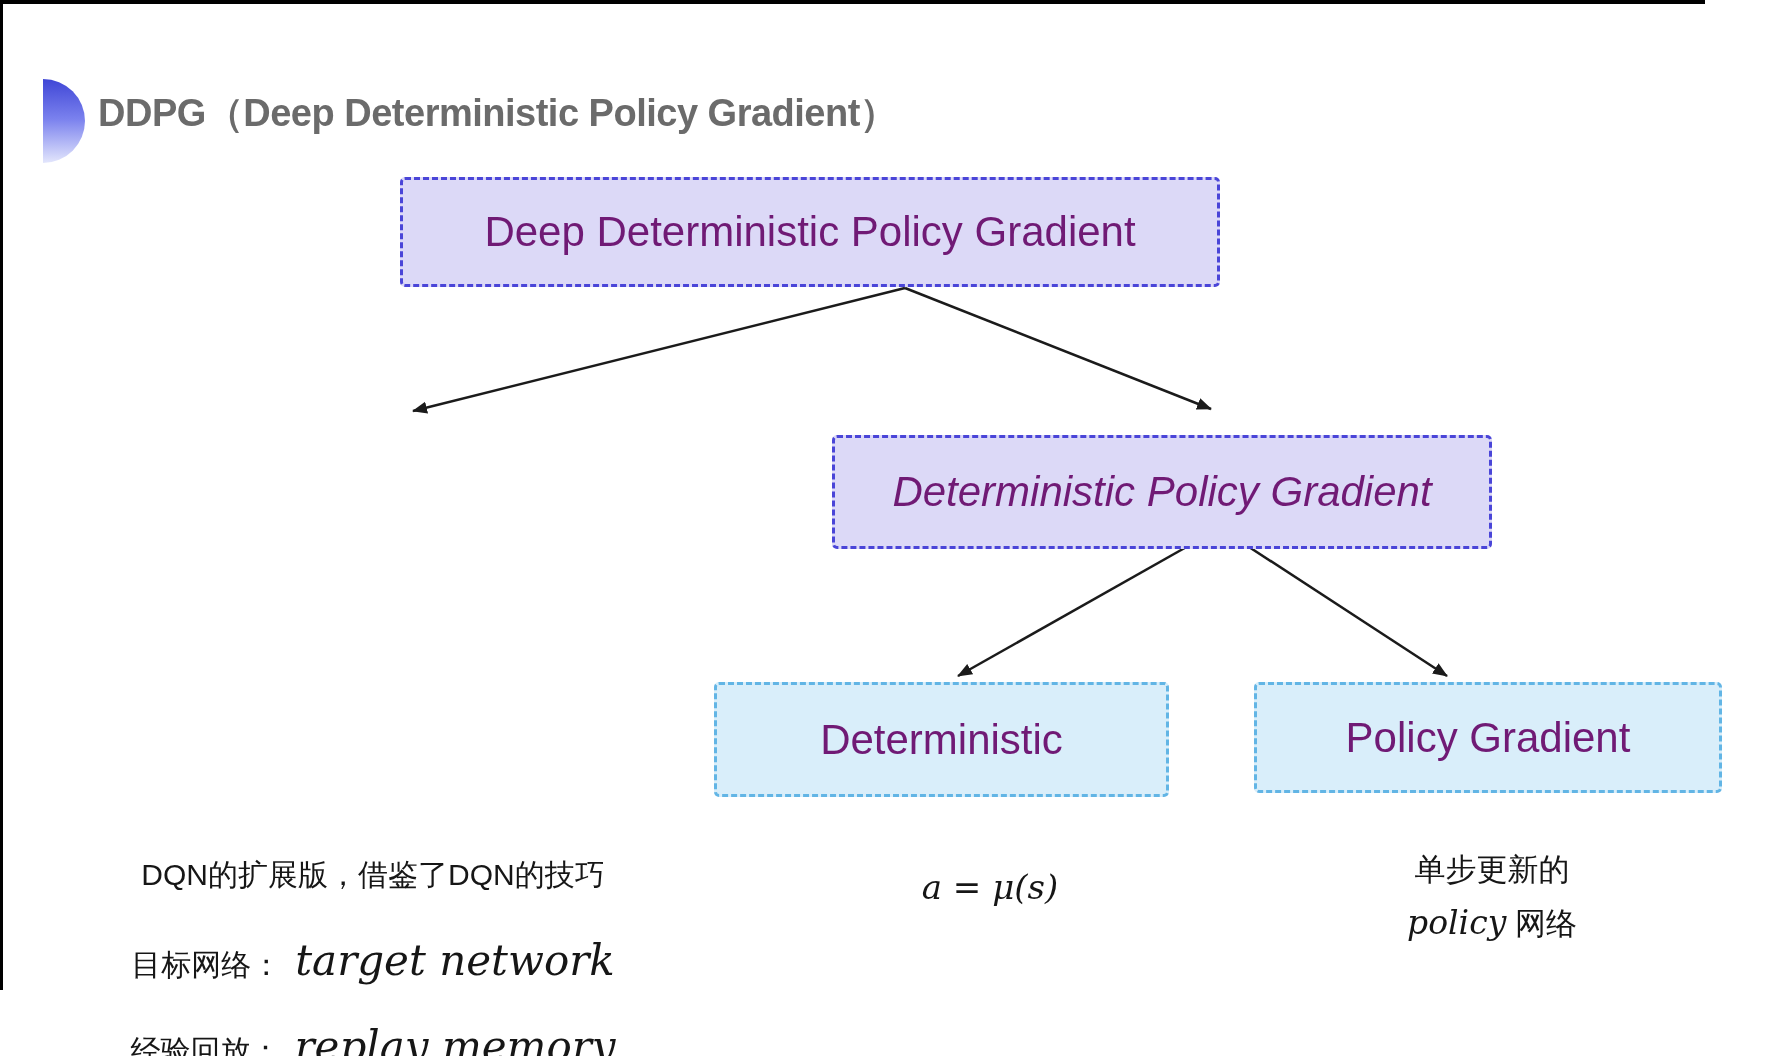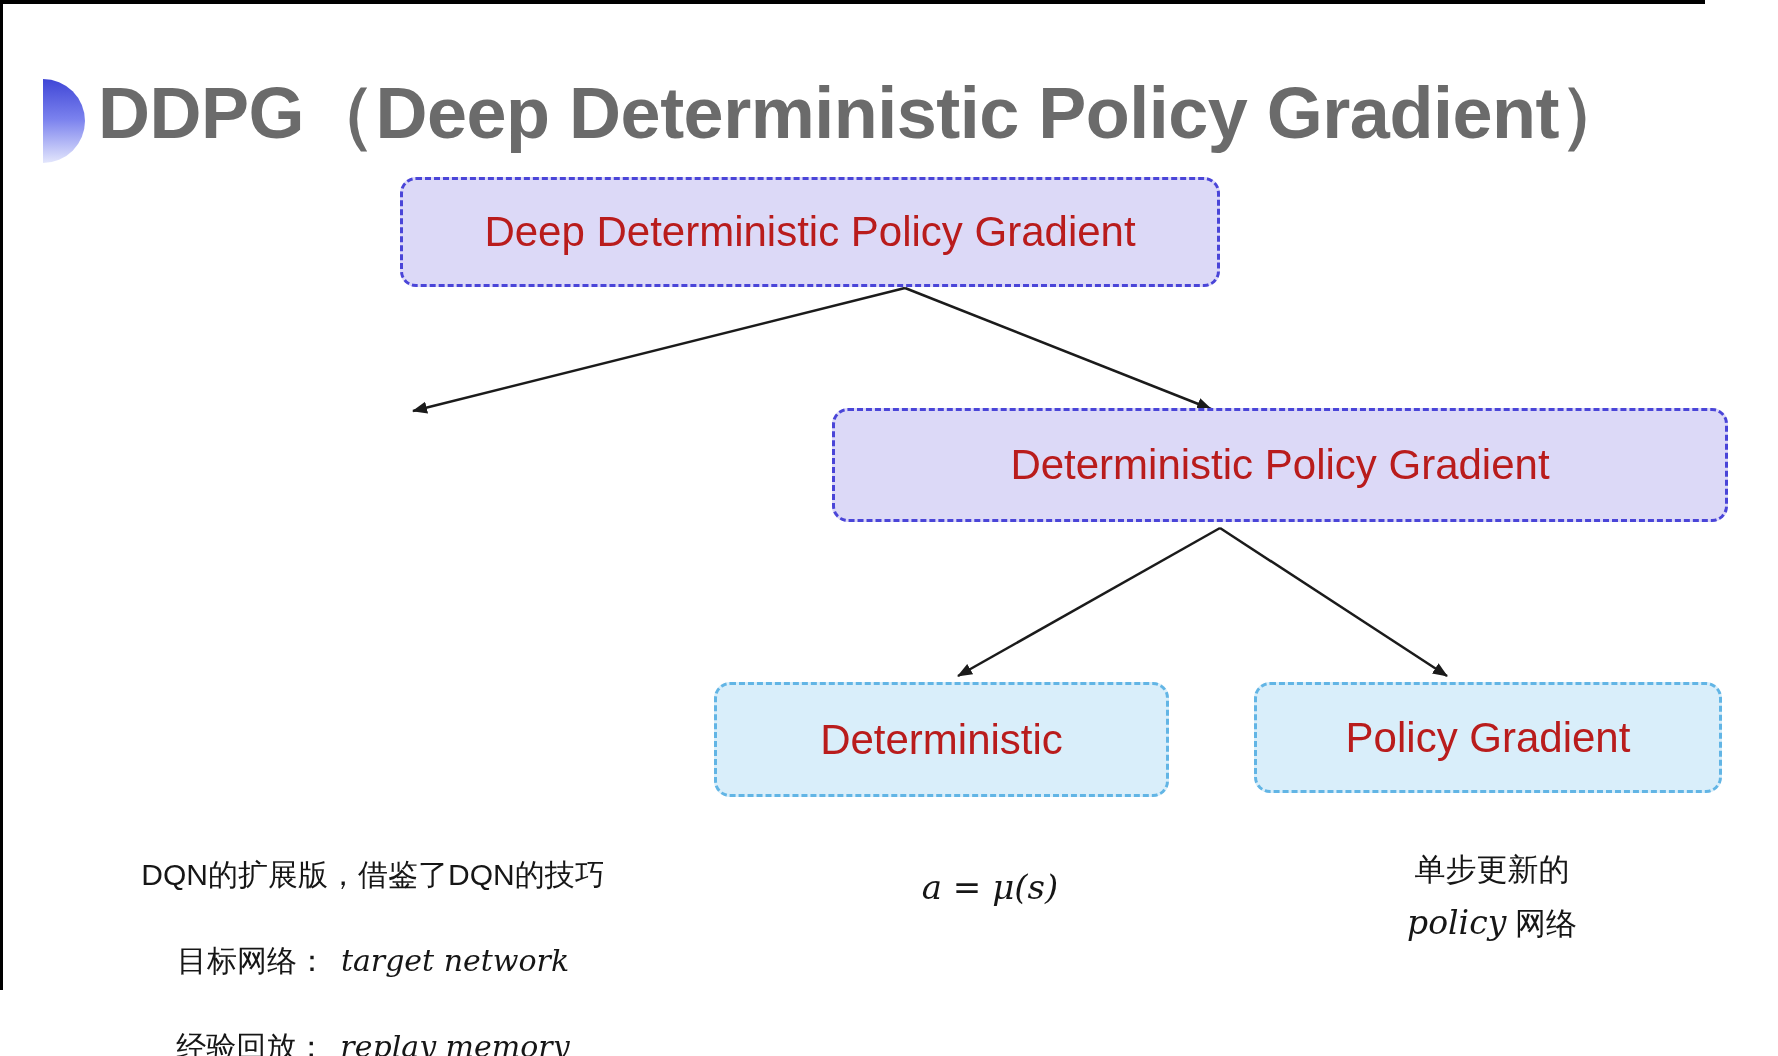--- a/index.html
+++ b/index.html
@@ -18,51 +18,51 @@
 
   
   .bullet {
     position: absolute; left: 43px; top: 79px; width: 42px; height: 84px;
     border-top-right-radius: 42px 42px;
     border-bottom-right-radius: 42px 42px;
     background: linear-gradient(180deg, #3f46d6 0%, #7b82ee 48%, #e3e6fc 100%);
   }
   .slide-title {
     position: absolute; left: 98px; top: 84px; margin: 0;
-    font-size: 72px; font-weight: 600; line-height: 58px;
+    font-size: 38px; font-weight: 600; line-height: 58px;
     color: #6b6b6b; white-space: nowrap; letter-spacing: -0.5px;
   }
 
   
   .node {
     position: absolute; box-sizing: border-box;
     display: flex; align-items: center; justify-content: center;
-    border-radius: 16px;
-    font-size: 42px; color: #b91c1c; white-space: nowrap;
+    border-radius: 5px;
+    font-size: 42px; color: #701a75; white-space: nowrap;
   }
   .lav  { background: #dcd9f7; border: 3px dashed #4a45d8; }
   .cyan { background: #d9eefa; border: 3px dashed #62b5e5; }
   .node-root { left: 400px; top: 177px; width: 820px; height: 110px; }
   .node-deep { left: 172px; top: 416px; width: 460px; height: 114px; }
-  .node-dpg  { left: 832px; top: 408px; width: 896px; height: 114px; }
+  .node-dpg  { left: 832px; top: 435px; width: 660px; height: 114px; font-style: italic; }
   .node-det  { left: 714px; top: 682px; width: 455px; height: 115px; }
   .node-pg   { left: 1254px; top: 682px; width: 468px; height: 111px; }
 
   
   .arrows { position: absolute; left: 0; top: 0; }
 
   
   .note { position: absolute; text-align: center; color: #161616; }
   .note-deep { left: 118px; top: 831px; width: 510px; }
   .note-deep .nline { height: 62px; font-size: 30px; line-height: 40px; margin-top: 24px; }
   .note-det  { left: 770px; top: 846px; width: 440px; font-size: 31px; }
   .note-pg   { left: 1272px; top: 849px; width: 440px; font-size: 31px; }
   .term {
     font-family: "DejaVu Serif", "Liberation Serif", serif;
-    font-style: italic; font-size: 30px; margin-left: 14px;
+    font-style: italic; font-size: 42px; margin-left: 14px;
   }
   .formula {
     font-family: "DejaVu Serif", "Liberation Serif", serif;
     font-style: italic; font-size: 34px; margin-top: 21px;
   }
   .term-inline {
     font-family: "DejaVu Serif", "Liberation Serif", serif;
     font-style: italic; font-size: 33px; text-align: center;
   }
   .nline2 { margin-top: 12px; }

